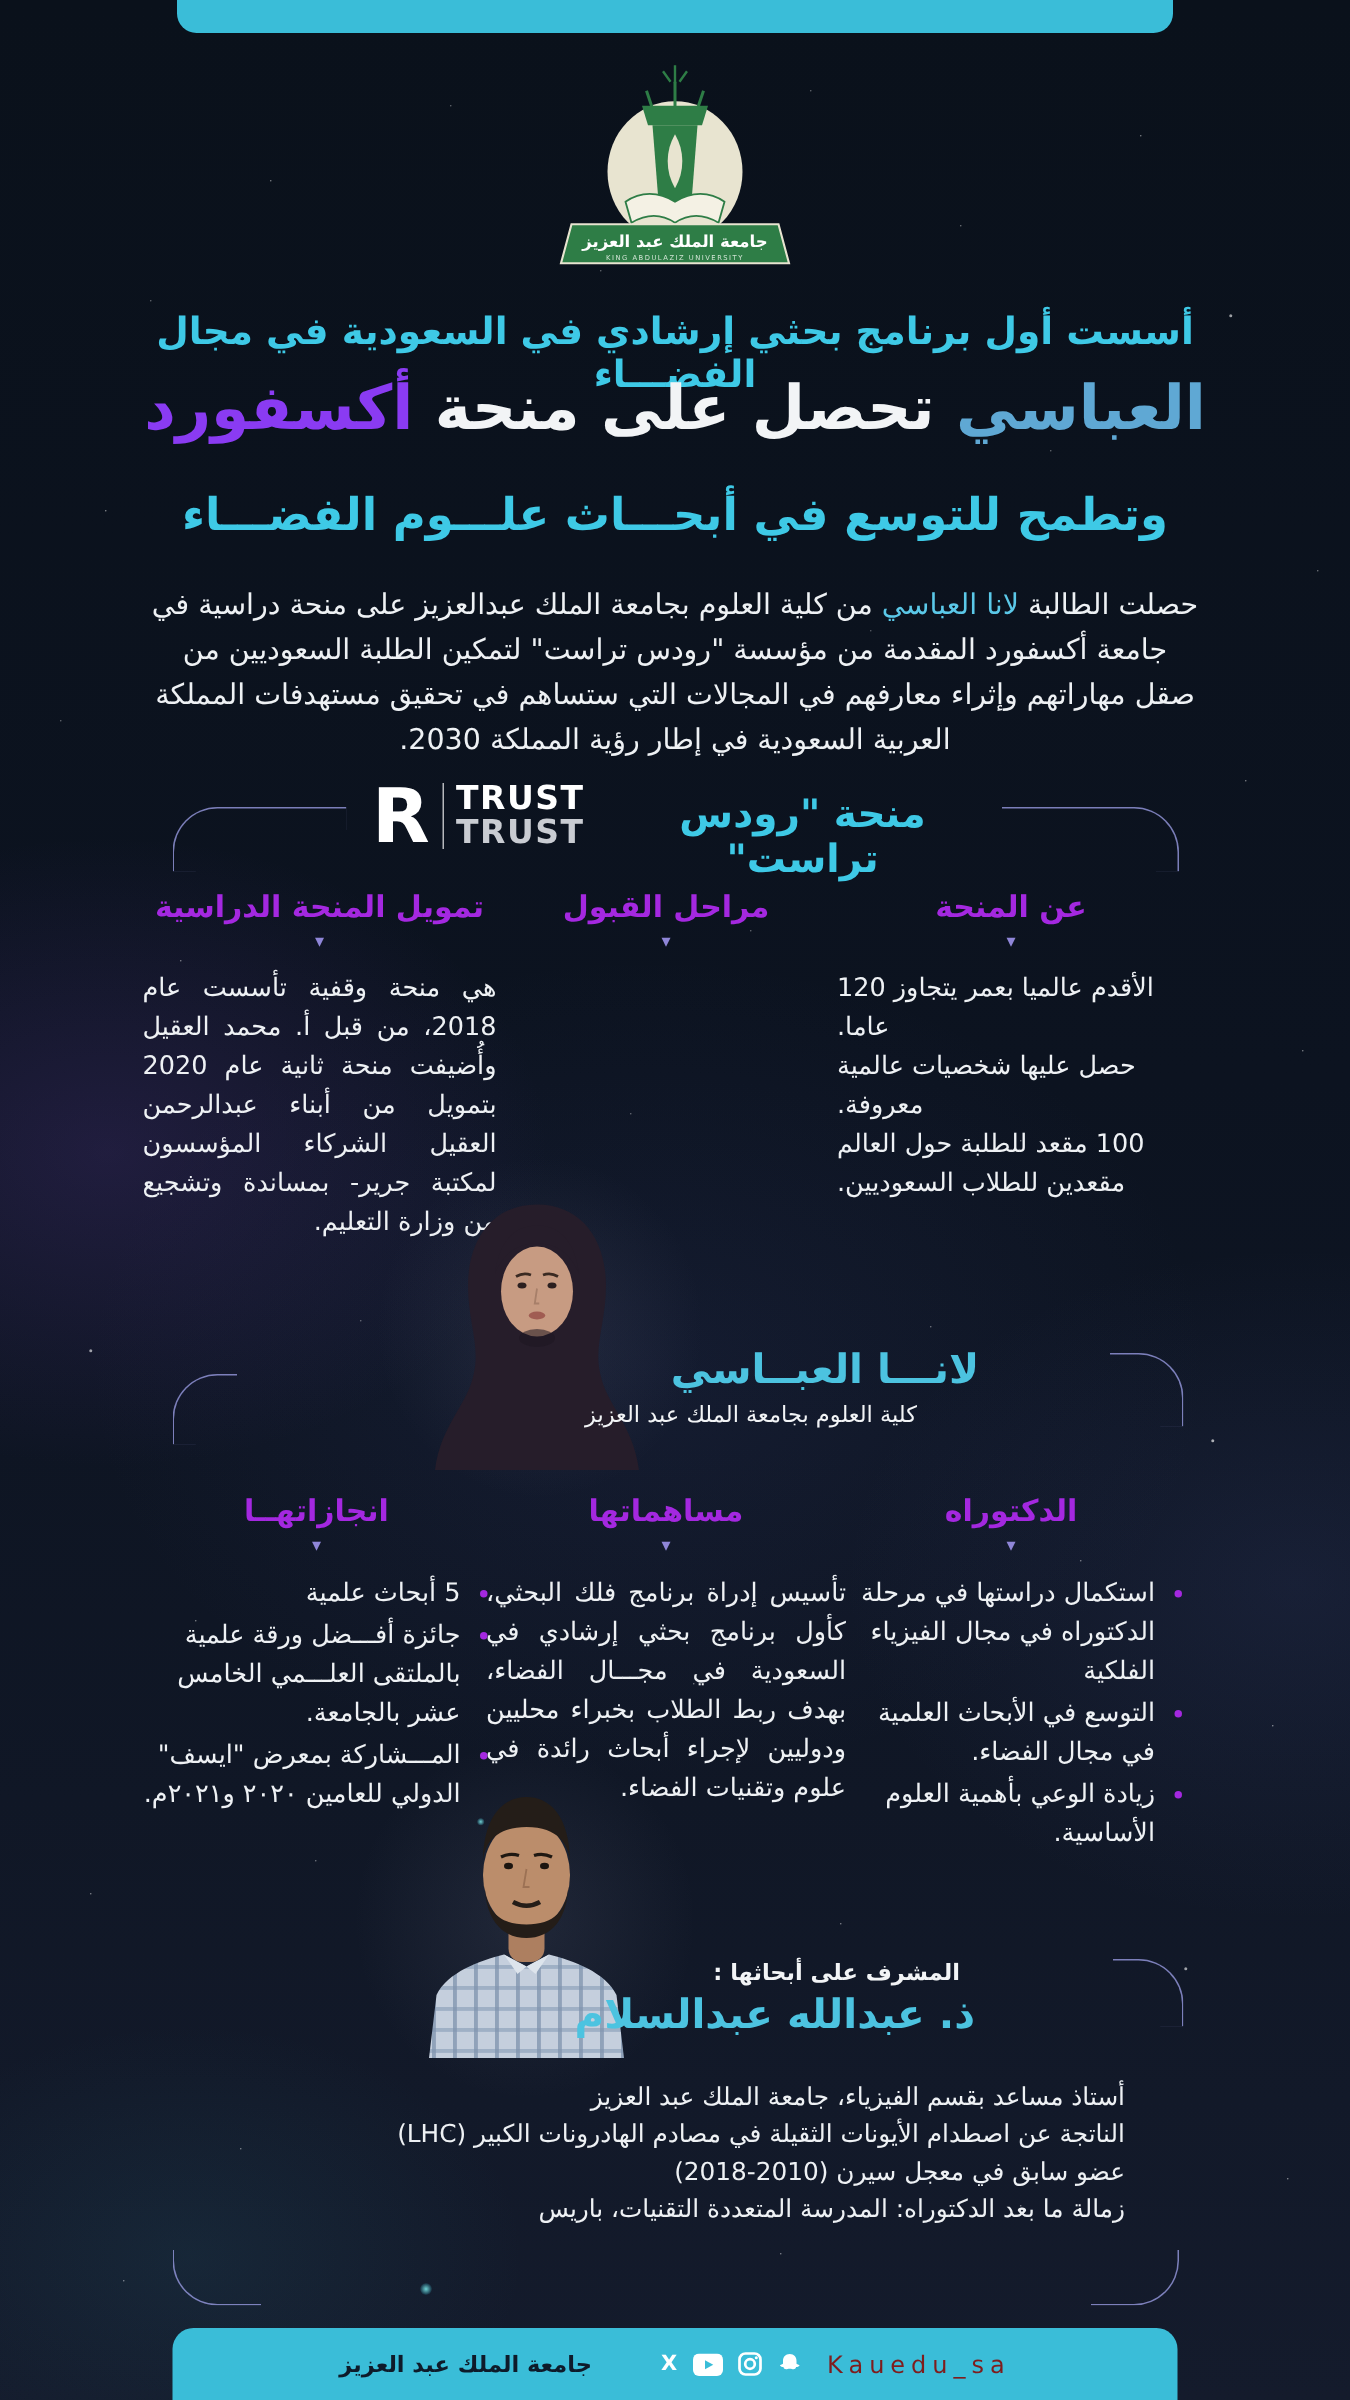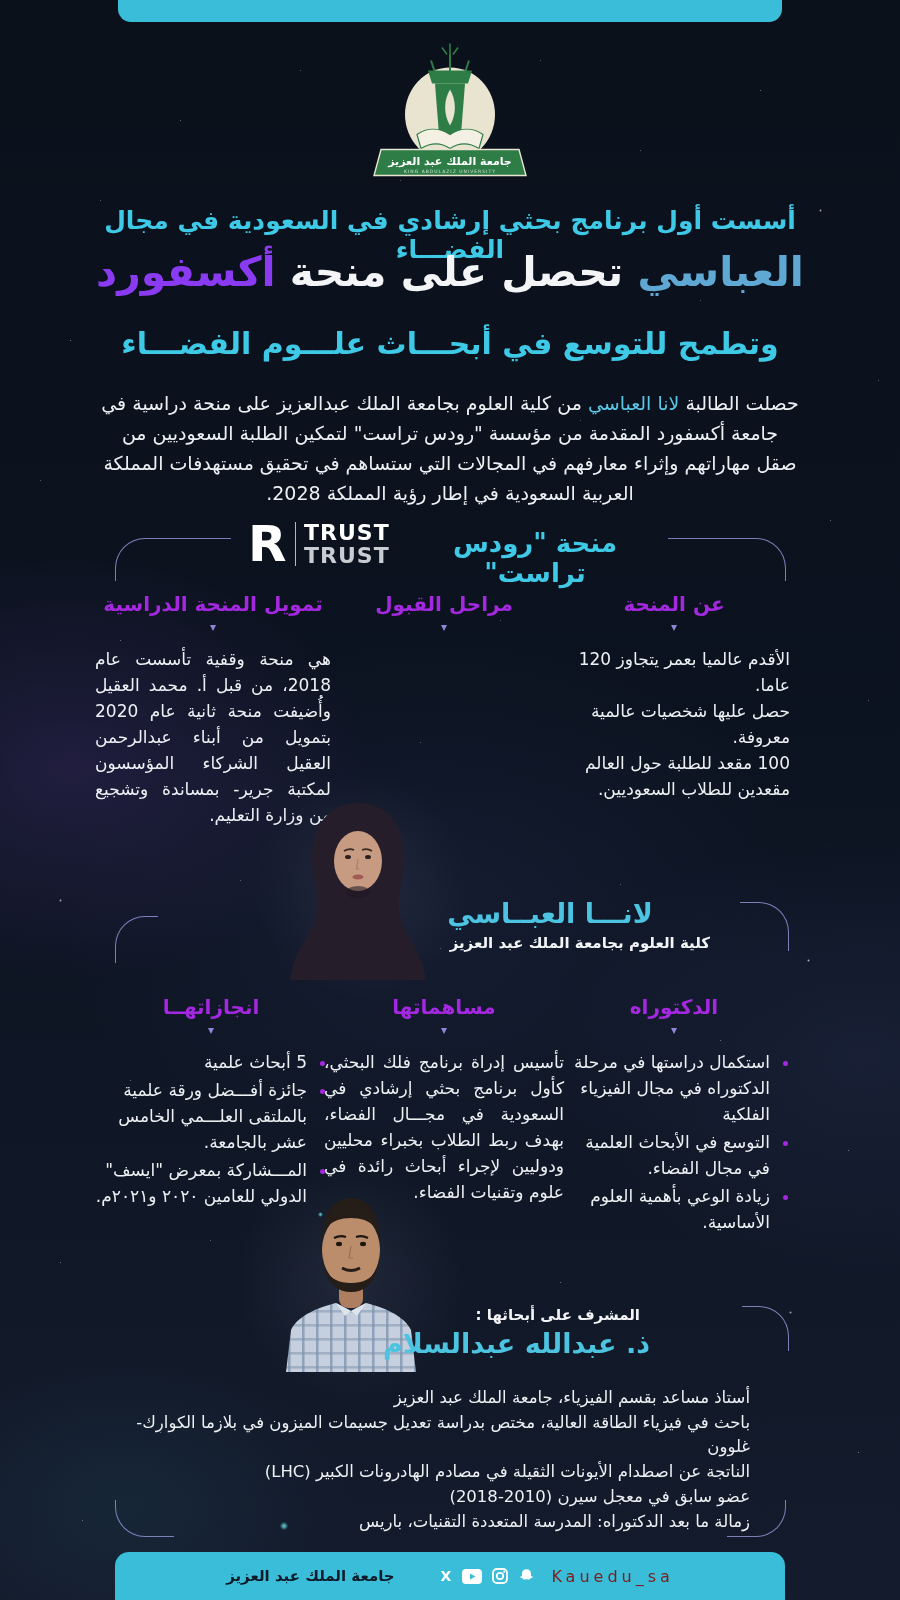--- a/index.html
+++ b/index.html
@@ -62,21 +62,21 @@
   .col-head{text-align:center;color:#a428e0;font-size:20px;font-weight:bold;}
   .col-marker{text-align:center;color:#8f86d8;font-size:12px;line-height:14px;margin-top:4px;}
   .col-text{color:#eef1f4;font-size:17px;line-height:26px;margin-top:12px;}
   .col-text p{margin:0;}
   .just{text-align:justify;}
   ul.col-list{margin:12px 18px 0 0;padding:0;list-style:disc outside;}
   ul.col-list li{color:#eef1f4;font-size:17px;line-height:26px;margin-bottom:2px;padding-right:2px;}
   ul.col-list li::marker{color:#a428e0;font-size:15px;}
   
   .person-name{color:#4cc3e0;font-size:27px;font-weight:bold;text-align:center;direction:rtl;}
-  .person-sub{color:#f2f4f6;font-size:15px;font-weight:bold;text-align:right;direction:rtl;}
+  .person-sub{color:#f2f4f6;font-size:15px;font-weight:normal;text-align:left;direction:rtl;}
   .sup-label{color:#f2f4f6;font-size:15px;font-weight:bold;text-align:right;direction:rtl;}
   .sup-name{color:#4cc3e0;font-size:27px;font-weight:bold;text-align:right;direction:rtl;}
   .bio{left:120px;top:1386px;width:630px;text-align:right;direction:rtl;color:#eef1f4;font-size:16.5px;line-height:24px;}
   .bio p{margin:0 0 1px 0;}
   .photo-halo{position:absolute;border-radius:50%;}
   
   .ficon{display:block;}
 </style>
 </head>
 <body>
@@ -101,38 +101,38 @@
       <path d="M16 107 L154 107 L161 133 L9 133 Z" fill="#2e7d46" stroke="#e8e4d0" stroke-width="1.4"></path>
       <text x="85" y="122" text-anchor="middle" font-size="11" font-weight="bold" fill="#ffffff">جامعة الملك عبد العزيز</text>
       <text x="85" y="130.5" text-anchor="middle" font-size="4.5" letter-spacing="1" fill="#cfe3d2">KING ABDULAZIZ UNIVERSITY</text>
     </svg>
   </div>
 
   <div class="abs h-line1">أسست أول برنامج بحثي إرشادي في السعودية في مجال الفضـــاء</div>
   <div class="abs h-line2"><span class="blue">العباسي</span><span class="white"> تحصل على منحة </span><span class="purple">أكسفورد</span></div>
   <div class="abs h-line3">وتطمح للتوسع في أبحـــاث علـــوم الفضـــاء</div>
 
-  <div class="abs intro"><span>حصلت الطالبة </span><span class="hl">لانا العباسي</span><span> من كلية العلوم بجامعة الملك عبدالعزيز على منحة دراسية في جامعة أكسفورد المقدمة من مؤسسة "رودس تراست" لتمكين الطلبة السعوديين من صقل مهاراتهم وإثراء معارفهم في المجالات التي ستساهم في تحقيق مستهدفات المملكة العربية السعودية في إطار رؤية المملكة 2028.</span></div>
+  <div class="abs intro"><span>حصلت الطالبة </span><span class="hl">لانا العباسي</span><span> من كلية العلوم بجامعة الملك عبدالعزيز على منحة دراسية في جامعة أكسفورد المقدمة من مؤسسة "رودس تراست" لتمكين الطلبة السعوديين من صقل مهاراتهم وإثراء معارفهم في المجالات التي ستساهم في تحقيق مستهدفات المملكة العربية السعودية في إطار رؤية المملكة 2030.</span></div>
 
   <div class="bracket br-tl" style="left:115px;top:538px;width:115px;height:42px;"></div>
   <div class="bracket br-tr" style="left:668px;top:538px;width:117px;height:42px;"></div>
   <div class="abs rhodes-logo">
     <div class="rhodes-r">R</div>
     <div class="rhodes-div"></div>
     <div>
       <div class="rhodes-name">TRUST</div>
       <div class="rhodes-sub">TRUST</div>
     </div>
   </div>
   <div class="abs rhodes-title">منحة "رودس تراست"</div>
 
   <div class="abs col" style="left:558px;top:592px;width:232px;">
     <div class="col-head">عن المنحة</div>
     <div class="col-marker">▾</div>
-    <div class="col-text" style="text-align:right;">
+    <div class="col-text" style="text-align:left;">
       <p>الأقدم عالميا بعمر يتجاوز 120 عاما.</p>
       <p>حصل عليها شخصيات عالمية معروفة.</p>
       <p>100 مقعد للطلبة حول العالم مقعدين للطلاب السعوديين.</p>
     </div>
   </div>
   <div class="abs col" style="left:328px;top:592px;width:232px;">
     <div class="col-head">مراحل القبول</div>
     <div class="col-marker">▾</div>
   </div>
   <div class="abs col" style="left:95px;top:592px;width:236px;">
@@ -209,21 +209,20 @@
       <path d="M74 90 q9 5 18 0" stroke="#241d18" stroke-width="3" fill="none"></path>
     </svg>
   </div>
 
   <div class="bracket br-tr" style="left:742px;top:1306px;width:46px;height:44px;"></div>
   <div class="abs sup-label" style="left:440px;top:1306px;width:200px;">المشرف على أبحاثها :</div>
   <div class="abs sup-name" style="left:380px;top:1328px;width:270px;">ذ. عبدالله عبدالسلام</div>
 
   <div class="abs bio">
     <p>أستاذ مساعد بقسم الفيزياء، جامعة الملك عبد العزيز</p>
-    <p>باحث في فيزياء الطاقة العالية، مختص بدراسة تعديل جسيمات الميزون في بلازما الكوارك-غلوون</p>
     <p>الناتجة عن اصطدام الأيونات الثقيلة في مصادم الهادرونات الكبير (LHC)</p>
     <p>عضو سابق في معجل سيرن (2010-2018)</p>
     <p>زمالة ما بعد الدكتوراه: المدرسة المتعددة التقنيات، باريس</p>
   </div>
 
   <div class="bracket br-bl" style="left:115px;top:1500px;width:58px;height:36px;"></div>
   <div class="bracket br-br" style="left:727px;top:1500px;width:58px;height:36px;"></div>
 
   <div class="abs footerbar">
     <div class="footer-uni">جامعة الملك عبد العزيز</div>

